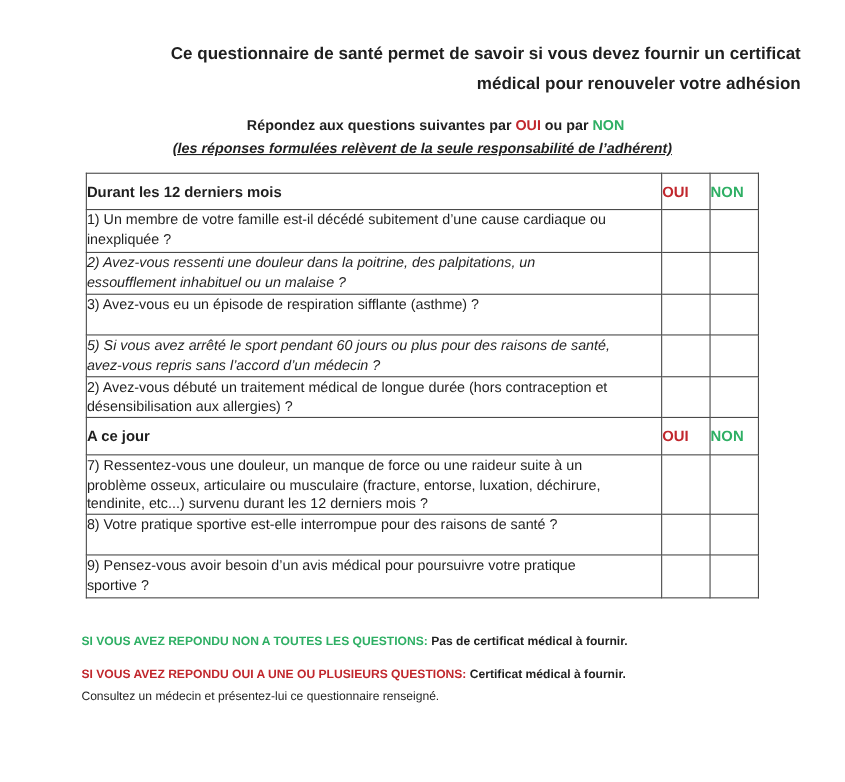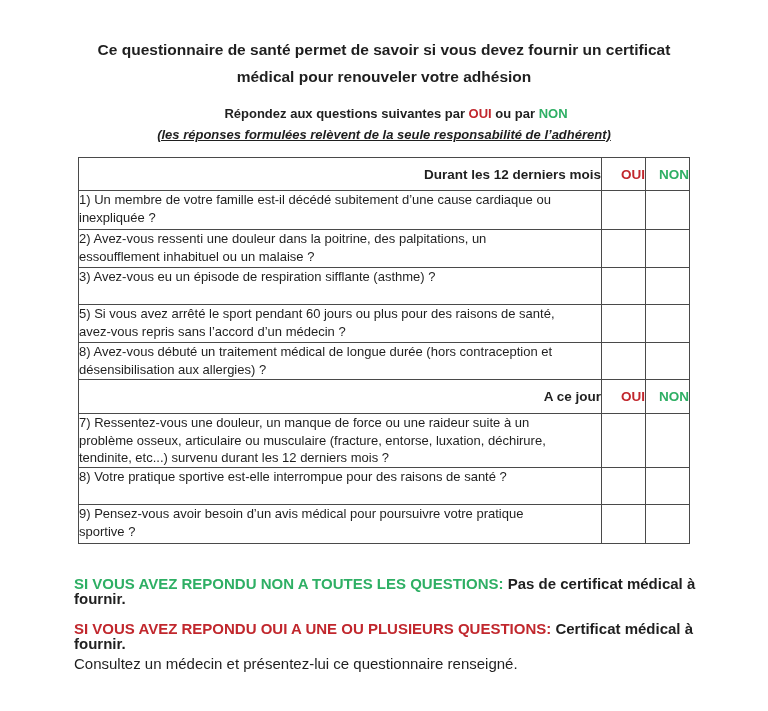--- a/index.html
+++ b/index.html
@@ -15,21 +15,21 @@
     height: 711px;
     background: #ffffff;
     color: var(--ink);
     font-family: "Liberation Sans", sans-serif;
     overflow: hidden;
   }
   .page { width: 768px; height: 711px; position: relative; }
 
   .title {
     margin: 36px 40px 0;
-    text-align: center;
+    text-align: right;
     font-weight: bold;
     font-size: 15.5px;
     line-height: 27px;
     white-space: pre-line;
   }
   .instructions {
     margin-top: 16px;
     text-align: center;
     font-weight: bold;
     font-size: 13px;
@@ -57,40 +57,40 @@
   }
   table.quiz col.qcol { width: 523px; }
   table.quiz col.acol { width: 44px; }
   table.quiz th, table.quiz td {
     border: 1px solid var(--border);
     padding: 0;
   }
   tr.section-row { height: 33px; }
   tr.section-row th {
     vertical-align: middle;
-    text-align: right;
+    text-align: left;
     font-weight: bold;
     font-size: 13.5px;
   }
   td.qcell {
     vertical-align: top;
     padding: 2px 7px 2px 7px;
     line-height: 17.5px;
     white-space: pre-line;
   }
   td.acell { background: #ffffff; }
-  tr.h38 { height: 38px; }
+  tr.h38 { height: 38px; font-style: italic; }
   tr.h39 { height: 39px; }
   tr.h37 { height: 37px; }
   tr.h34 { height: 34px; }
   tr.h54 { height: 54px; }
 
   .footer {
     margin: 32px 40px 0 74px;
-    font-size: 15px;
+    font-size: 11px;
     line-height: 15px;
   }
   .footer .line { font-weight: bold; }
   .footer .line2 { margin-top: 15px; }
   .footer .line3 { margin-top: 5px; font-weight: normal; }
 </style>
 </head>
 <body>
 
 <div class="page">
@@ -133,21 +133,21 @@
       <td class="acell"></td>
       <td class="acell"></td>
     </tr>
     <tr class="h38">
       <td class="qcell">5) Si vous avez arrêté le sport pendant 60 jours ou plus pour des raisons de santé,
 avez-vous repris sans l’accord d’un médecin ?</td>
       <td class="acell"></td>
       <td class="acell"></td>
     </tr>
     <tr class="h37">
-      <td class="qcell">8) Avez-vous débuté un traitement médical de longue durée (hors contraception et
+      <td class="qcell">2) Avez-vous débuté un traitement médical de longue durée (hors contraception et
 désensibilisation aux allergies) ?</td>
       <td class="acell"></td>
       <td class="acell"></td>
     </tr>
 
     <tr class="section-row h34">
       <th>A ce jour</th>
       <th class="c-oui">OUI</th>
       <th class="c-non">NON</th>
     </tr>

